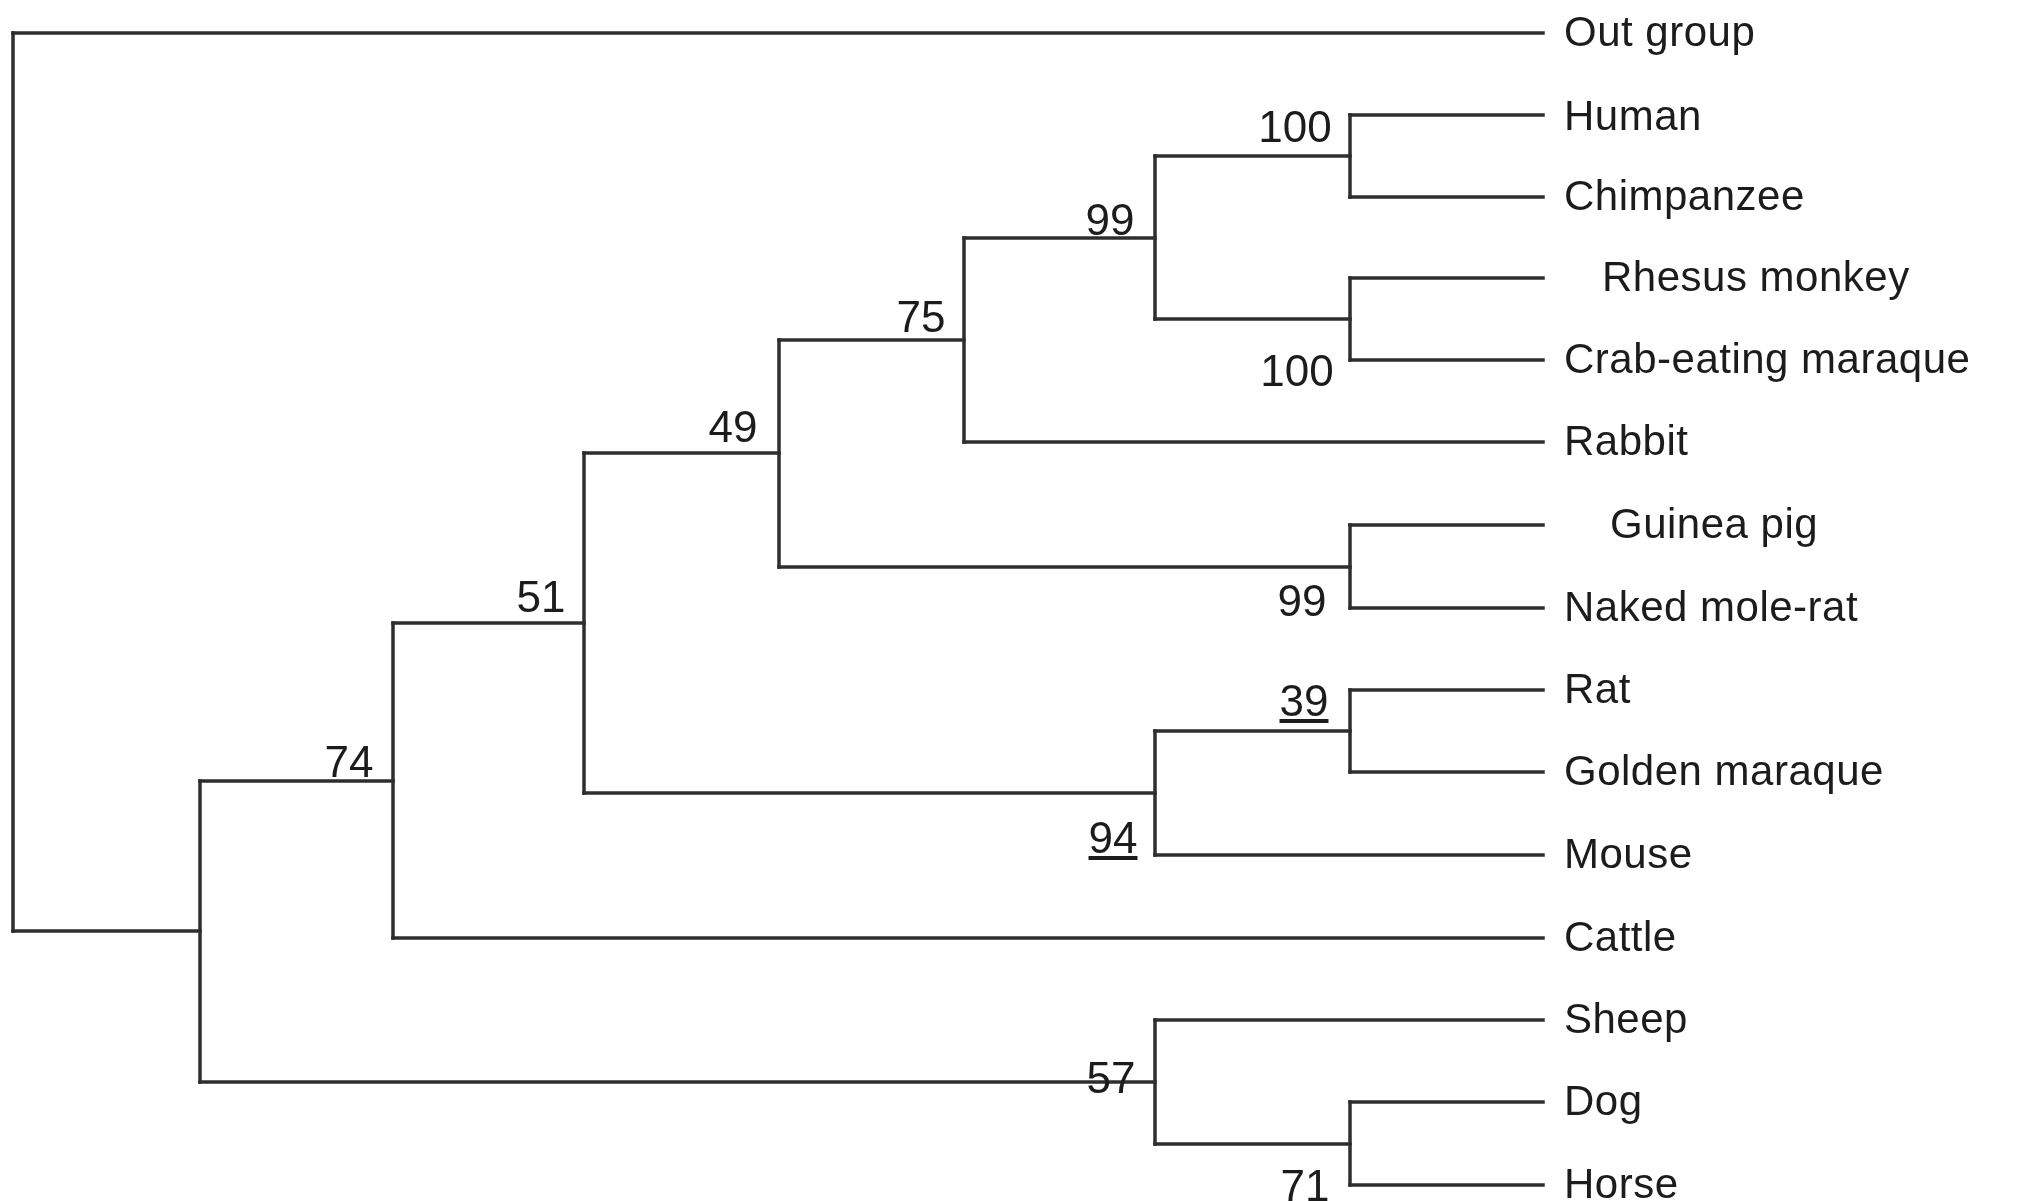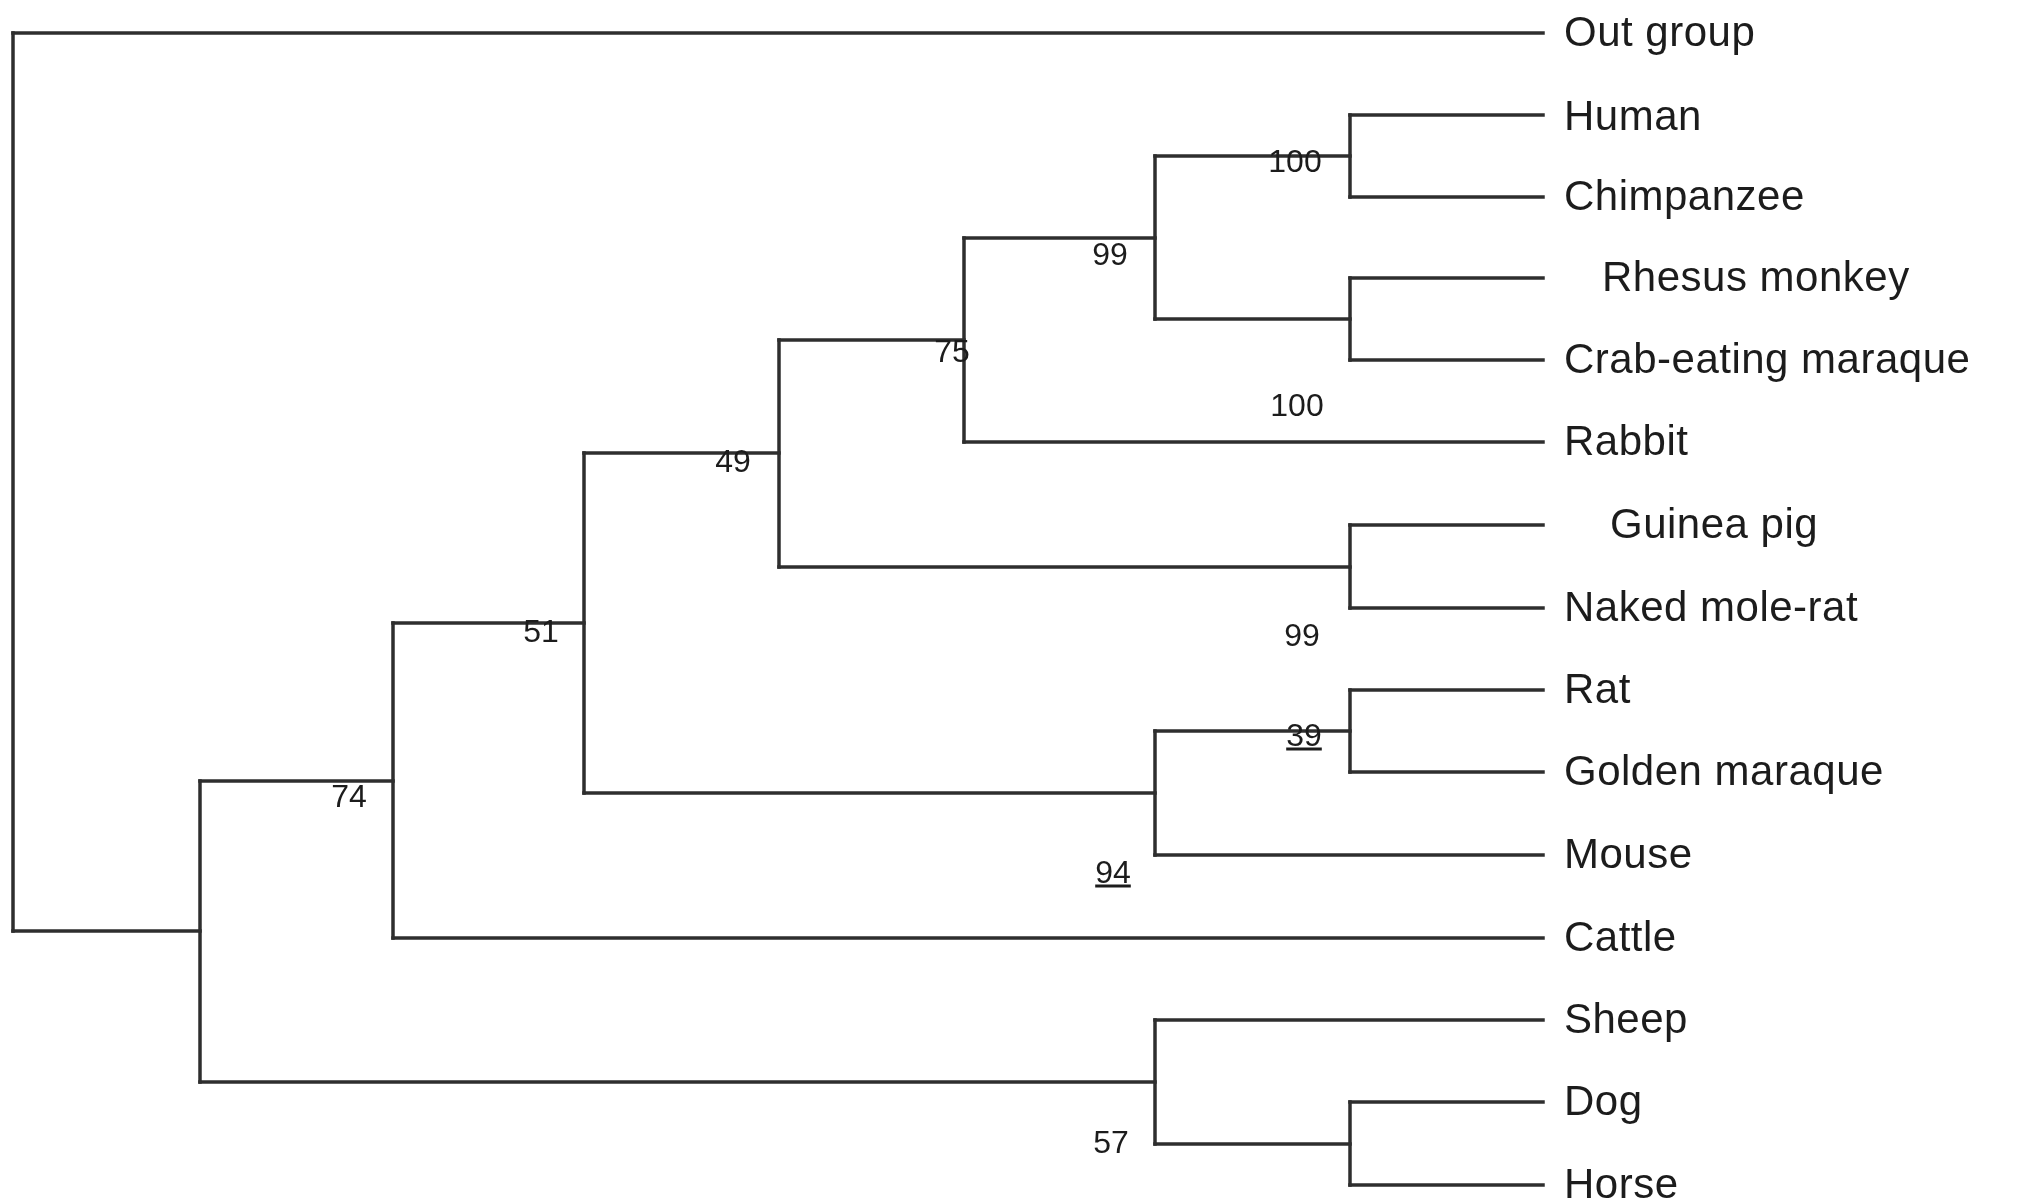--- a/index.html
+++ b/index.html
@@ -32,24 +32,23 @@
     left: 1564px;
     transform: translateY(-52%);
     font-size: 42px;
     letter-spacing: 0.5px;
     color: var(--text-color, #1c1c1c);
     white-space: nowrap;
   }
   .support {
     position: absolute;
     transform: translate(-50%, -50%);
-    font-size: 32px;
+    font-size: 44px;
     color: var(--text-color, #1c1c1c);
     white-space: nowrap;
-    margin-top: 34px;
   }
 </style>
 </head>
 <body>
 
 <div class="figure" aria-label="Phylogenetic tree (rectangular cladogram) of 15 taxa with bootstrap support values at internal nodes">
   <svg viewBox="0 0 2031 1201" xmlns="http://www.w3.org/2000/svg">
       <line x1="13" y1="33" x2="1543" y2="33"></line>
       <line x1="1350" y1="115" x2="1543" y2="115"></line>
       <line x1="1350" y1="197" x2="1543" y2="197"></line>
@@ -106,24 +105,24 @@
       <div class="taxon" style="top: 772px;">Golden maraque</div>
       <div class="taxon" style="top: 855px;">Mouse</div>
       <div class="taxon" style="top: 938px; text-align: center;">Cattle</div>
       <div class="taxon" style="top: 1020px;">Sheep</div>
       <div class="taxon" style="top: 1102px;">Dog</div>
       <div class="taxon" style="top: 1185px;">Horse</div>
     </div>
   <div>
       <div class="support" style="left: 1295px; top: 127px;">100</div>
       <div class="support" style="left: 1110px; top: 220px;">99</div>
-      <div class="support" style="left: 952px; top: 317px;">75</div>
+      <div class="support" style="left: 921px; top: 317px;">75</div>
       <div class="support" style="left: 1297px; top: 371px;">100</div>
       <div class="support" style="left: 733px; top: 427px;">49</div>
       <div class="support" style="left: 541px; top: 597px;">51</div>
       <div class="support" style="left: 1302px; top: 601px;">99</div>
       <div class="support" style="left: 349px; top: 762px;">74</div>
       <div class="support" style="left: 1304px; top: 701px; text-decoration: underline;">39</div>
       <div class="support" style="left: 1113px; top: 838px; text-decoration: underline;">94</div>
-      <div class="support" style="left: 1111px; top: 1108px;">57</div>
+      <div class="support" style="left: 1111px; top: 1078px;">57</div>
       <div class="support" style="left: 1305px; top: 1186px;">71</div>
     </div>
 </div>
 
 </body></html>

